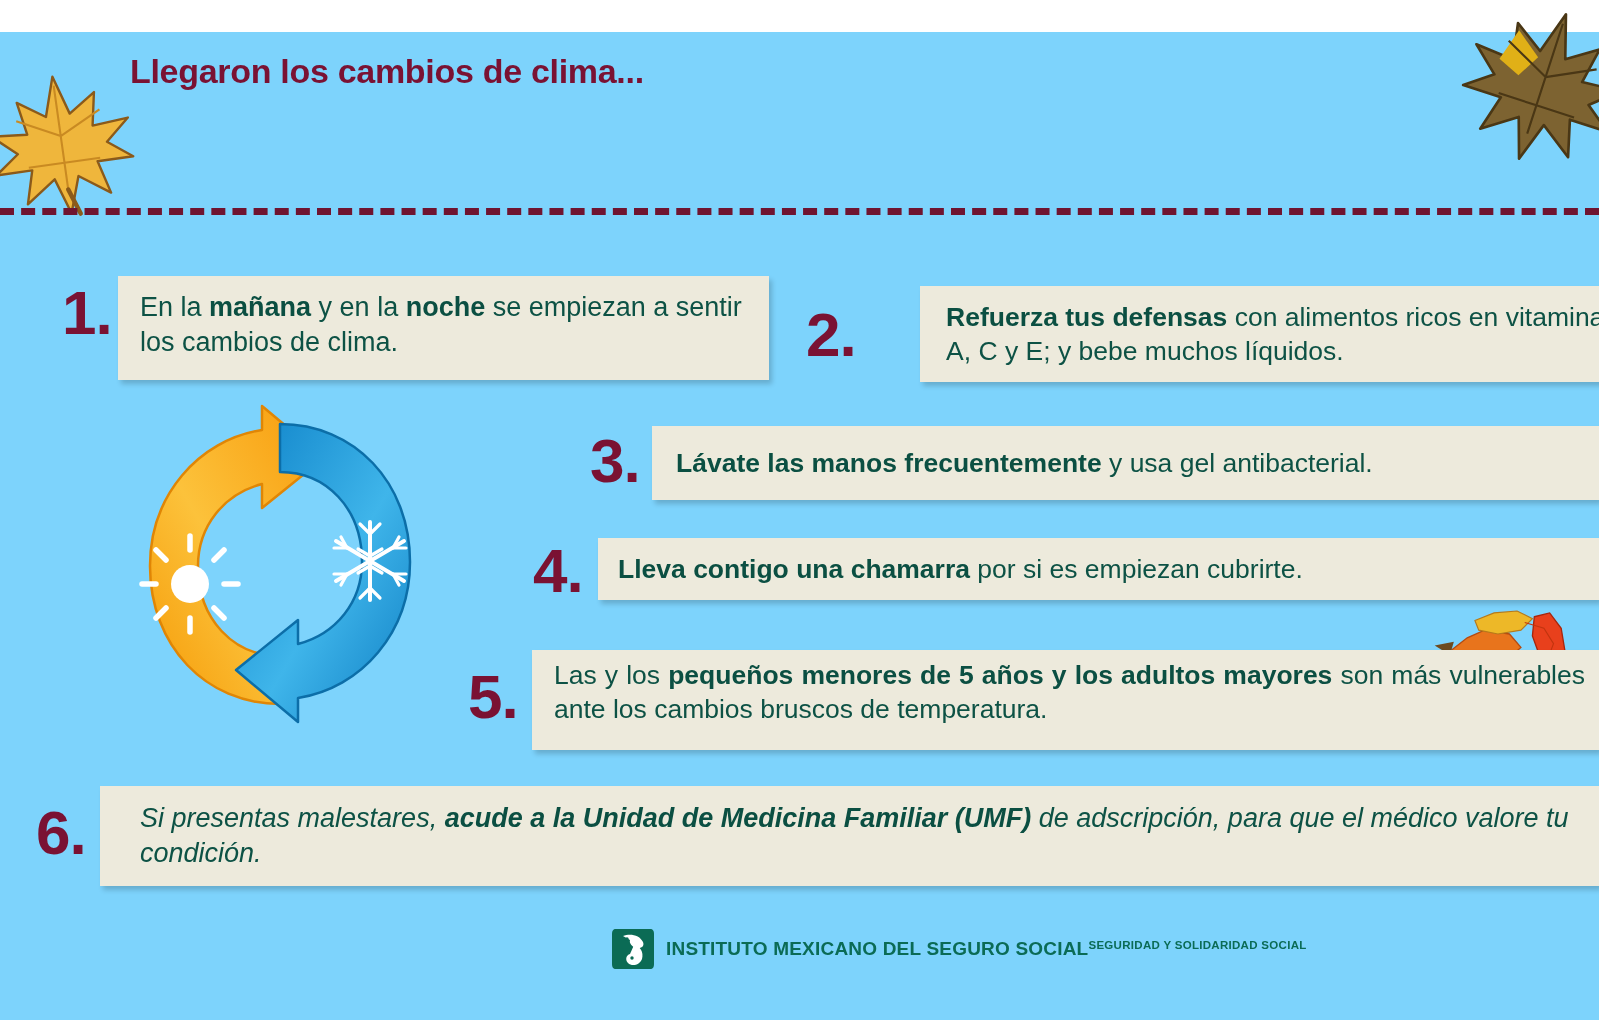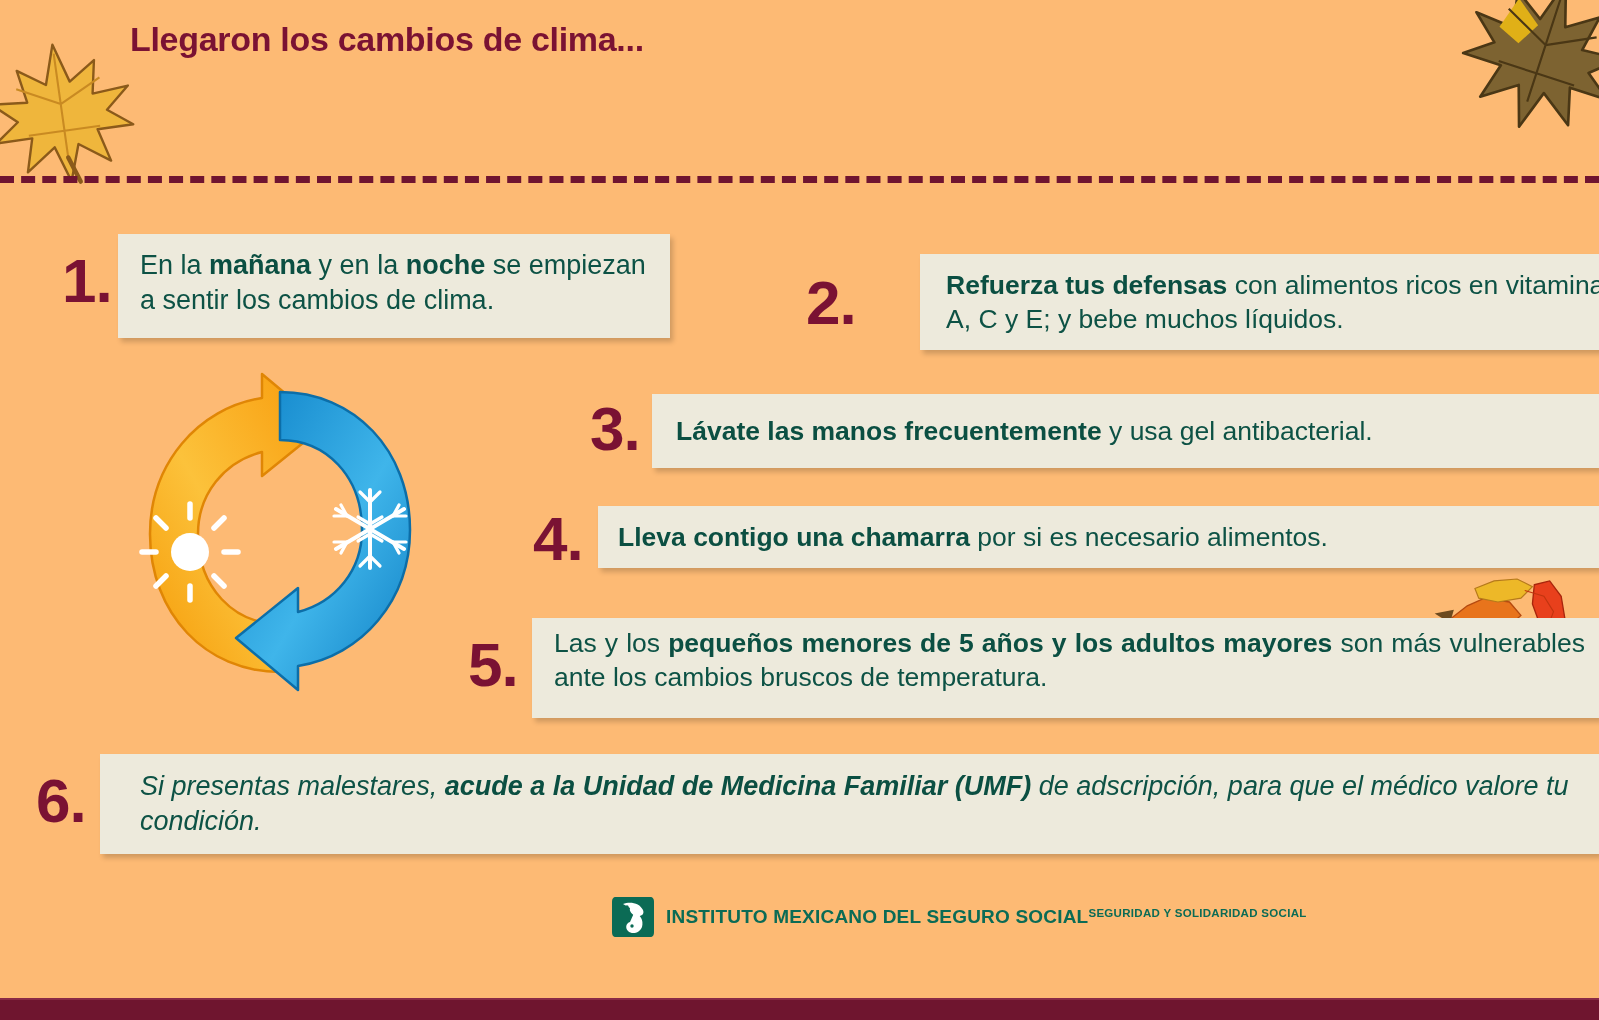--- a/index.html
+++ b/index.html
@@ -12,21 +12,22 @@
     height: 1020px;
     position: relative;
     overflow: hidden;
     font-family: "Liberation Sans", sans-serif;
     -webkit-font-smoothing: antialiased;
   }
 
   .stage {
     position: absolute;
     inset: 0;
-    background: #fdba74;
+    background: #7dd3fc;
+    margin-top: 32px;
   }
 
   
   .header {
     position: absolute;
     left: 0; top: 0; width: 1599px; height: 178px;
   }
   .kicker {
     position: absolute;
     left: 130px;
@@ -86,21 +87,21 @@
     margin: 0;
     font-size: 27px;
     line-height: 1.30;
     color: #0d5245;
     font-weight: normal;
   }
   .panel b { font-weight: bold; color: #0b4f42; }
 
   
   .i1 .num   { left: 62px;  top: 250px; }
-  .i1 .panel { left: 118px; top: 234px; width: 552px; height: 104px; padding: 10px 18px 16px 22px; }
+  .i1 .panel { left: 118px; top: 244px; width: 651px; height: 104px; padding: 10px 18px 16px 22px; }
 
   .i2 .num   { left: 806px; top: 272px; }
   .i2 .panel { left: 920px; top: 254px; width: 725px; height: 96px; padding: 8px 16px 8px 26px; }
   .i2 .panel p { font-size: 26.5px; }
 
   .i3 .num   { left: 590px; top: 398px; }
   .i3 .panel { left: 652px; top: 394px; width: 947px; height: 74px; padding: 6px 16px 6px 24px; }
   .i3 .panel p { font-size: 26.5px; }
 
   .i4 .num   { left: 533px; top: 508px; }
@@ -211,21 +212,21 @@
   <div class="item i3">
     <div class="num">3.</div>
     <div class="panel">
       <p><b>Lávate las manos frecuentemente</b><span> y usa gel antibacterial.</span></p>
     </div>
   </div>
 
   <div class="item i4">
     <div class="num">4.</div>
     <div class="panel">
-      <p><b>Lleva contigo una chamarra</b><span> por si es necesario alimentos.</span></p>
+      <p><b>Lleva contigo una chamarra</b><span> por si es empiezan cubrirte.</span></p>
     </div>
   </div>
 
   <div class="item i5">
     <div class="num">5.</div>
     <div class="panel">
       <p><span>Las y los </span><b>pequeños menores de 5 años y los adultos mayores</b><span> son más vulnerables ante los cambios bruscos de temperatura.</span></p>
     </div>
   </div>
 

